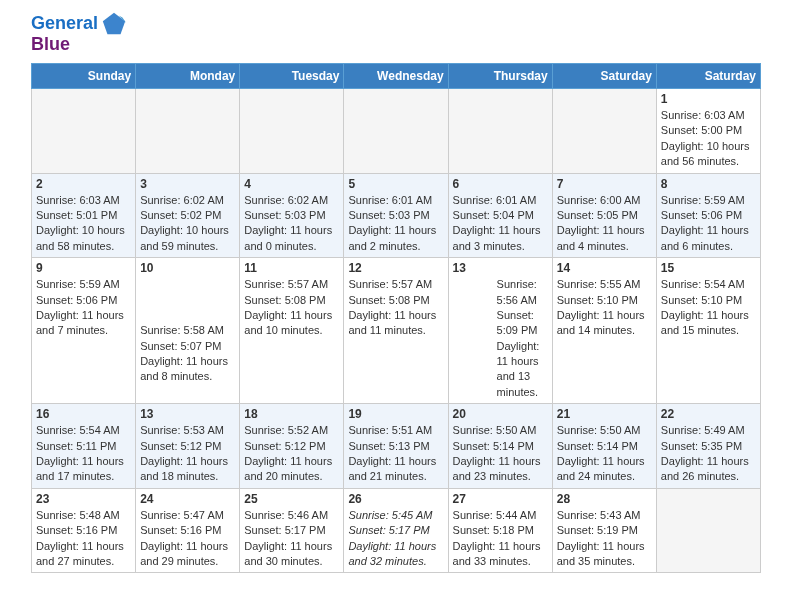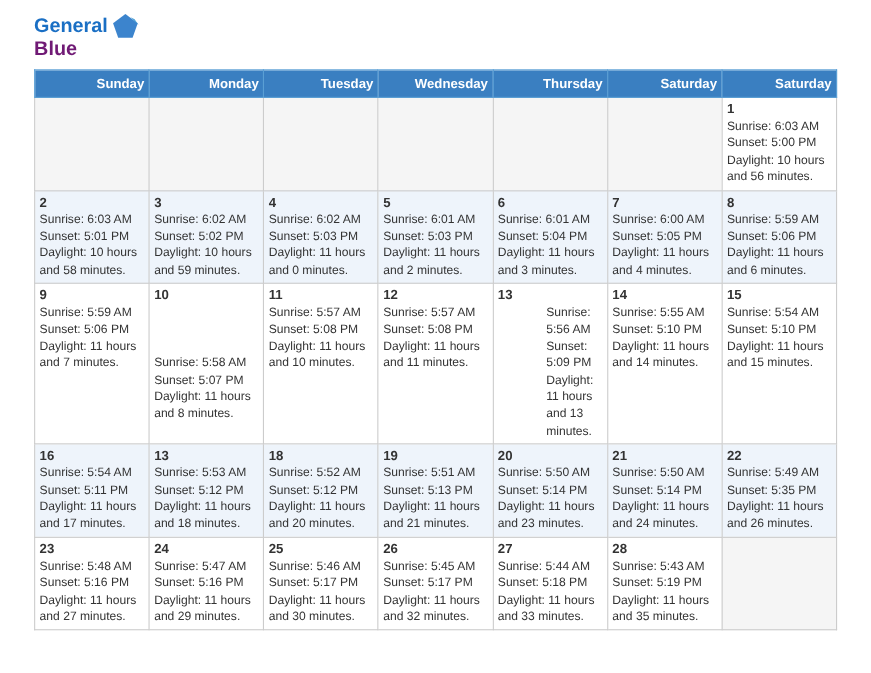--- a/index.html
+++ b/index.html
@@ -320,21 +320,21 @@
           </td>
           <td>
             <span class="day-num">25</span>
             <div class="day-info" style="white-space: pre-line;">Sunrise: 5:46 AM
 Sunset: 5:17 PM
 Daylight: 11 hours
 and 30 minutes.</div>
           </td>
           <td>
             <span class="day-num">26</span>
-            <div class="day-info" style="white-space: pre-line;">Sunrise: 5:45 AM
+            <div class="day-info" style="white-space: pre-line; font-style: italic;">Sunrise: 5:45 AM
 Sunset: 5:17 PM
 Daylight: 11 hours
 and 32 minutes.</div>
           </td>
           <td>
             <span class="day-num">27</span>
             <div class="day-info" style="white-space: pre-line;">Sunrise: 5:44 AM
 Sunset: 5:18 PM
 Daylight: 11 hours
 and 33 minutes.</div>

